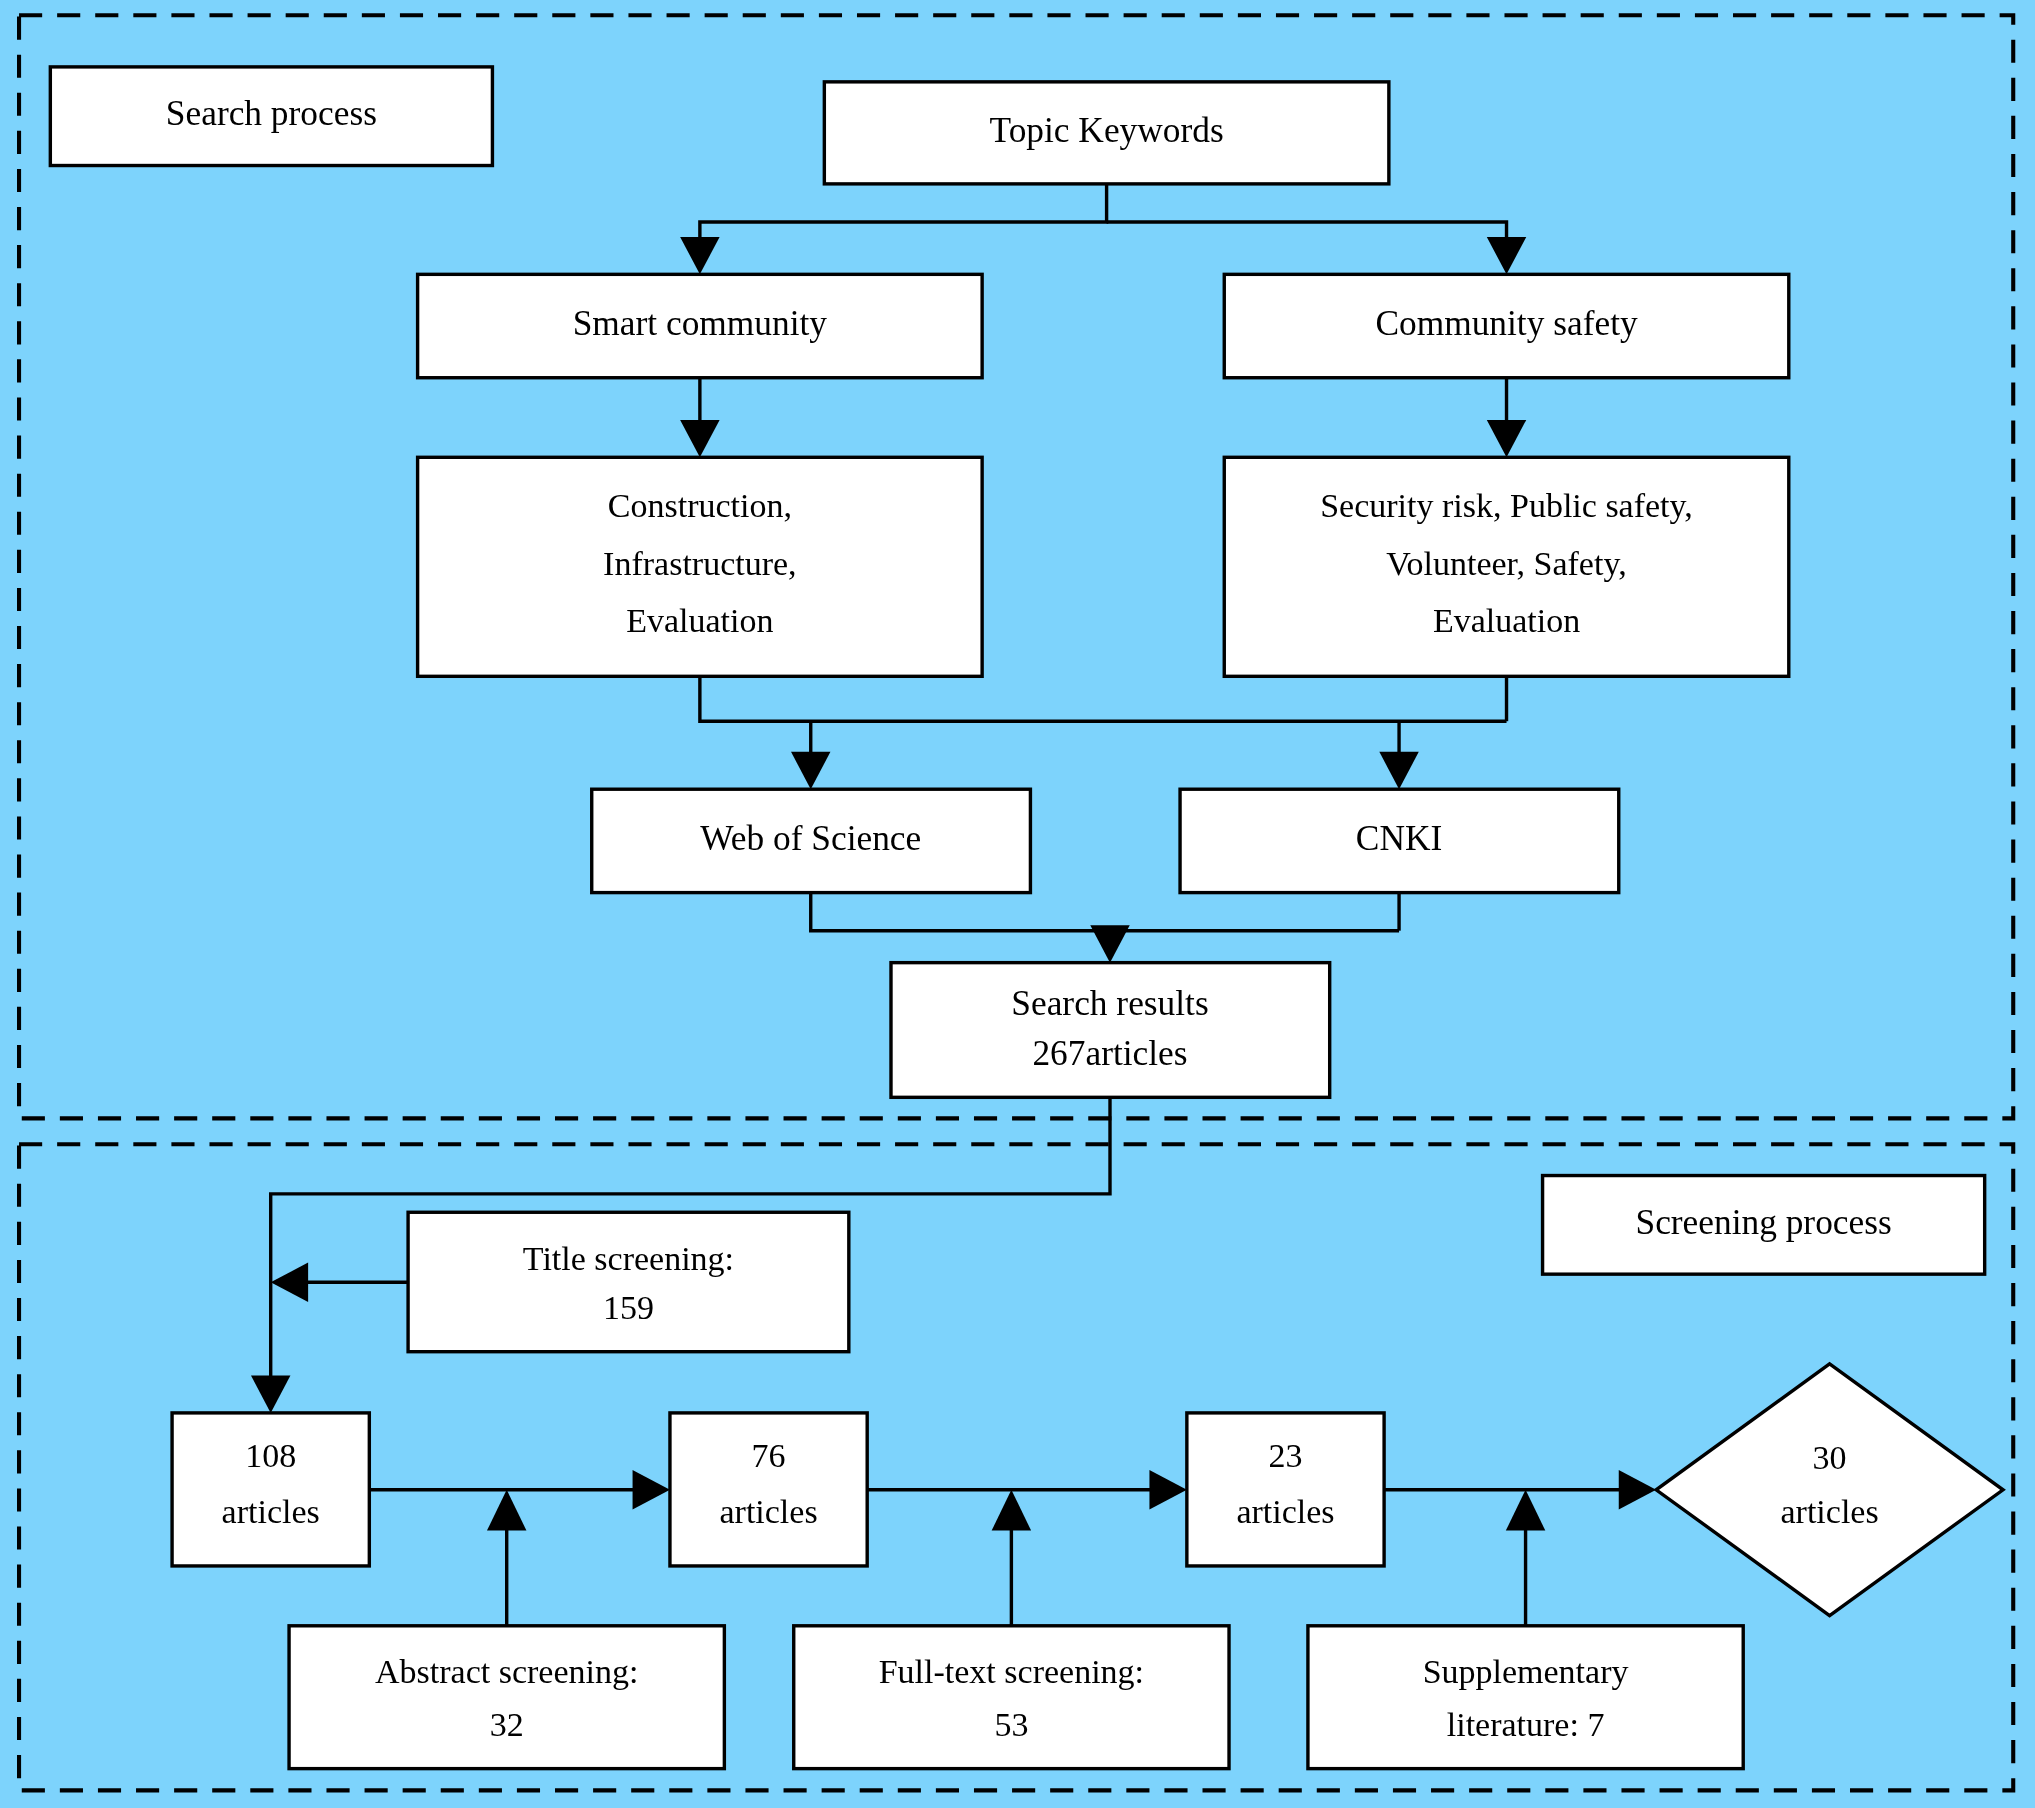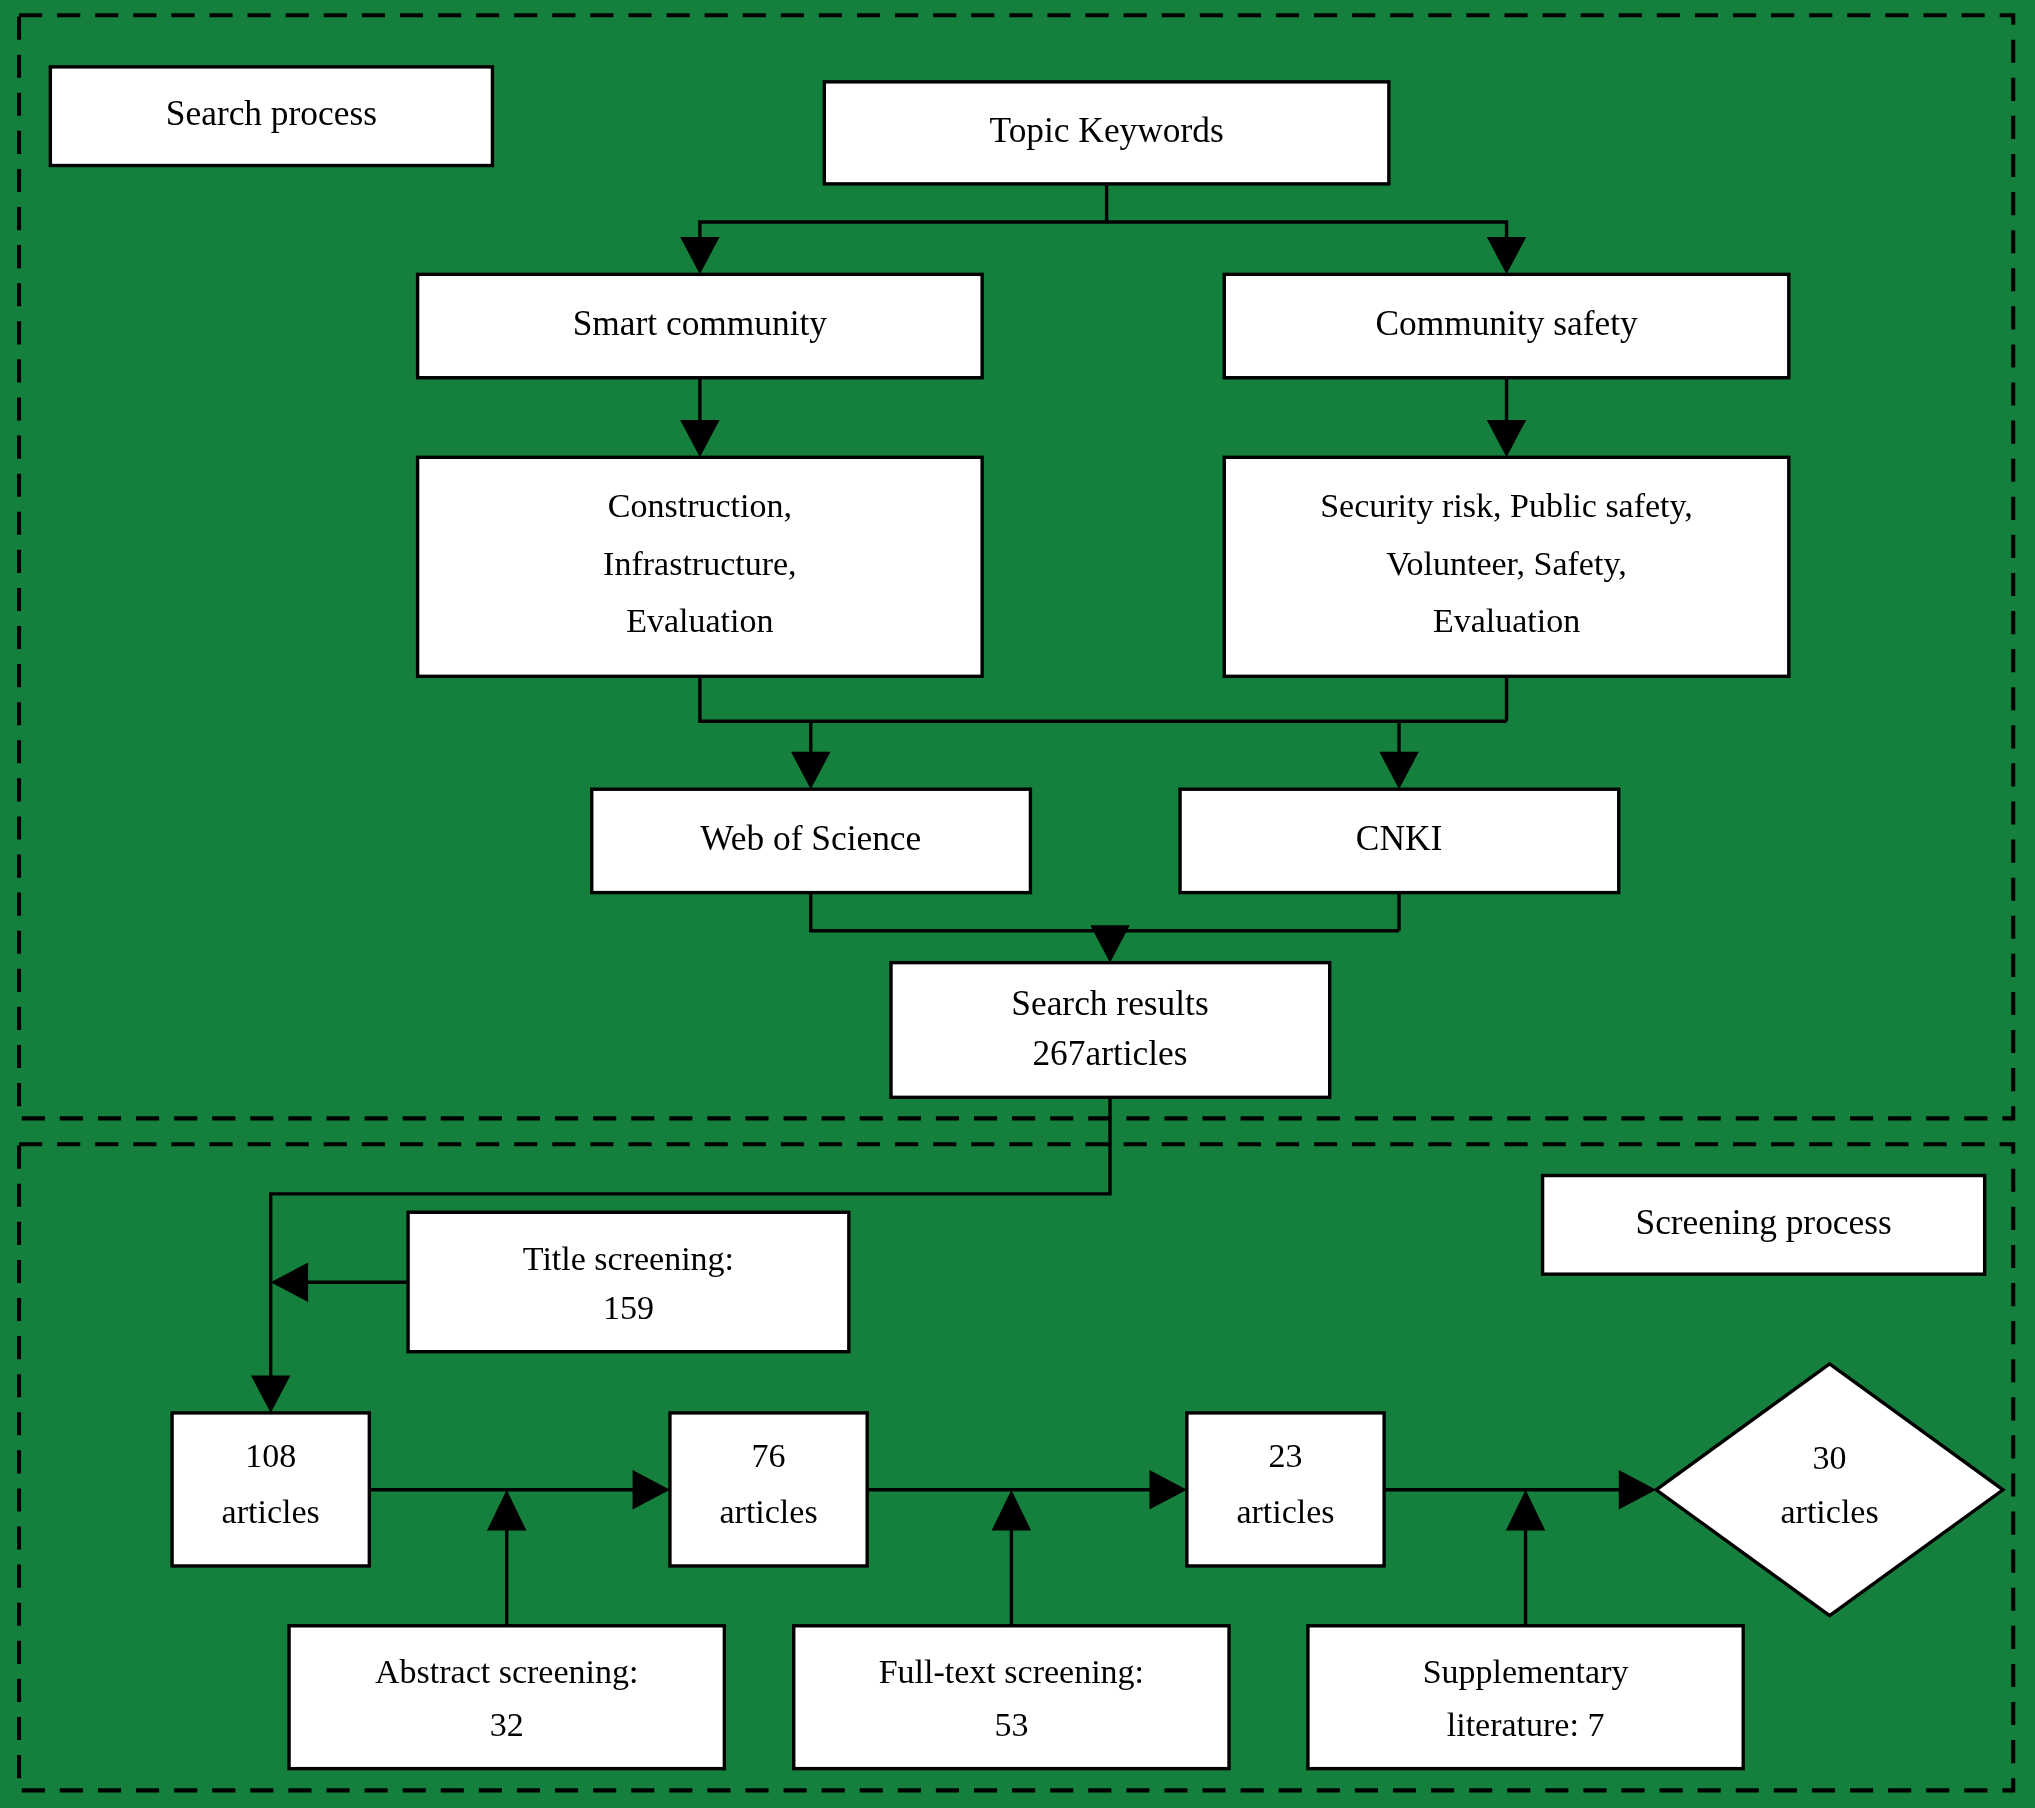--- a/index.html
+++ b/index.html
@@ -7,21 +7,21 @@
     padding: 0;
     background: #ffffff;
   }
   body {
     font-family: "Liberation Serif", "DejaVu Serif", serif;
   }
   #stage {
     position: relative;
     width: 2035px;
     height: 1809px;
-    background: #15803d;
+    background: #7dd3fc;
     overflow: hidden;
   }
   #stage svg {
     position: absolute;
     top: 0;
     left: 0;
     width: 2035px;
     height: 1809px;
   }
   .flow-text {

